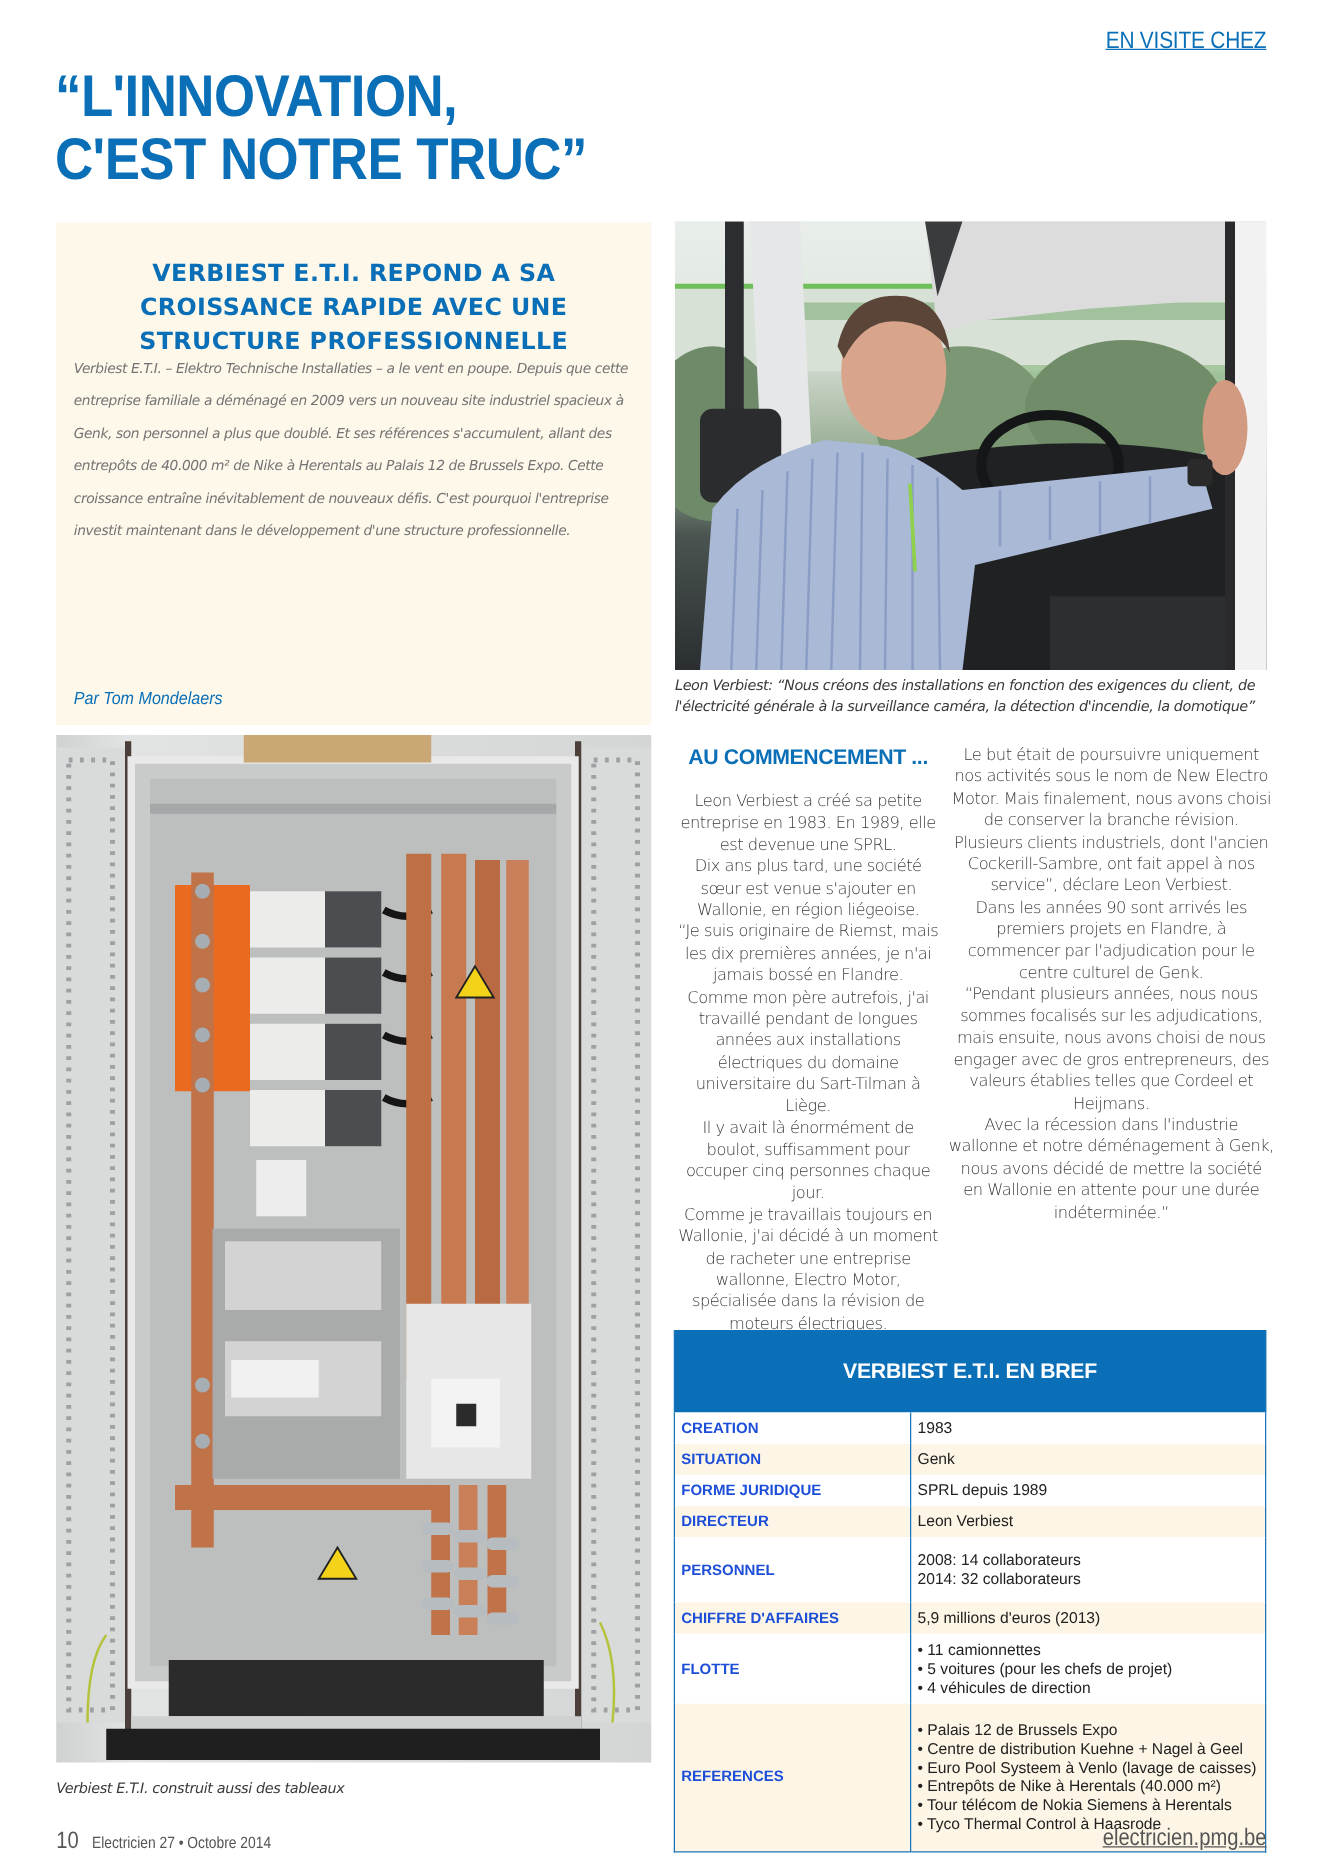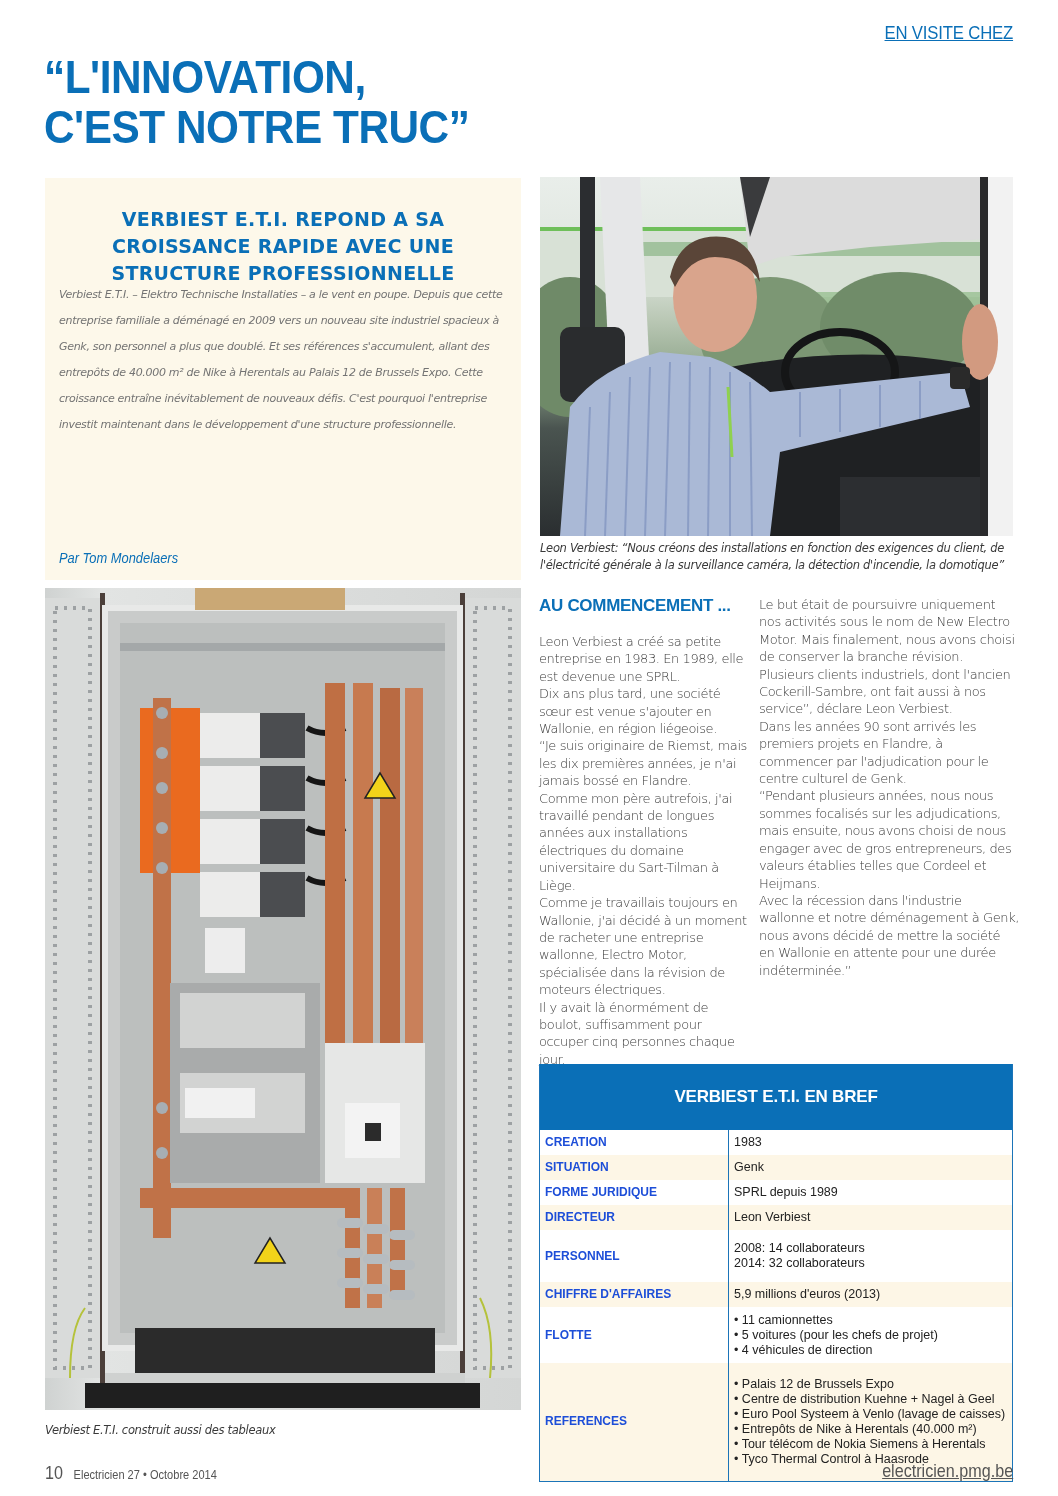--- a/index.html
+++ b/index.html
@@ -15,21 +15,21 @@
   .intro-author { position: absolute; left: 14px; top: 372px; font-family: "Liberation Sans", sans-serif; font-style: italic; font-size: 14px; color: #0a6fb7; transform: scaleX(0.92); transform-origin: left center; }
 
   .photo { position: absolute; overflow: hidden; }
   .photo-man { left: 540px; top: 177px; width: 473px; height: 359px; background: linear-gradient(180deg, #e9eeea 0%, #dfe6df 25%, #b9c7b4 40%, #8ea58a 55%, #4a5450 70%, #2a2e30 100%); }
   .photo-cabinet { left: 45px; top: 588px; width: 476px; height: 822px; background: linear-gradient(90deg, #cfd2d1 0%, #e2e4e3 12%, #d4d6d5 100%); }
 
   .caption { position: absolute; font-family: "DejaVu Sans", sans-serif; font-style: italic; font-size: 11.5px; line-height: 17px; color: #3a3a3a; letter-spacing: -0.3px; }
   .caption-man { left: 540px; top: 540px; width: 480px; }
   .caption-cabinet { left: 45px; top: 1422px; width: 480px; }
 
-  .col { position: absolute; font-family: "DejaVu Sans", sans-serif; font-size: 13px; line-height: 17.4px; color: #3a3a3a; letter-spacing: -0.4px; font-weight: 300; }
+  .col { position: absolute; font-family: "DejaVu Sans", sans-serif; font-size: 13px; line-height: 17.4px; color: #3a3a3a; letter-spacing: -0.4px; font-weight: 300; text-align: center; }
   .col p { margin: 0; }
   .col-1 { left: 539px; top: 596px; width: 215px; }
   .col-2 { left: 759px; top: 596px; width: 260px; }
   .col-heading { margin: 0 0 17px 0; font-family: "Liberation Sans", sans-serif; font-weight: bold; font-size: 17px; line-height: 20px; color: #0a6fb7; letter-spacing: -0.3px; }
 
   .fact-table { position: absolute; left: 539px; top: 1064px; width: 474px; border: 1px solid #1b74b8; border-top: none; border-collapse: collapse; font-family: "Liberation Sans", sans-serif; font-size: 12.5px; }
   .fact-table th { background: #0a6fb7; color: #ffffff; font-size: 17px; font-weight: bold; height: 34px; padding: 16px; letter-spacing: -0.2px; }
   .fact-table td { padding: 2px 5px; vertical-align: middle; line-height: 15px; }
   .fact-table td.k { width: 178px; color: #1d4ed8; font-weight: bold; font-size: 12px; border-right: 1.5px solid #1b74b8; }
   .fact-table td.v { color: #222; }
@@ -203,26 +203,26 @@
   </svg>
 </div>
 <div class="caption caption-cabinet">Verbiest E.T.I. construit aussi des tableaux</div>
 
 <div class="col col-1">
   <h3 class="col-heading">AU COMMENCEMENT ...</h3>
   <p>Leon Verbiest a créé sa petite entreprise en 1983. En 1989, elle est devenue une SPRL.</p>
   <p>Dix ans plus tard, une société sœur est venue s'ajouter en Wallonie, en région liégeoise.</p>
   <p>“Je suis originaire de Riemst, mais les dix premières années, je n'ai jamais bossé en Flandre.</p>
   <p>Comme mon père autrefois, j'ai travaillé pendant de longues années aux installations électriques du domaine universitaire du Sart-Tilman à Liège.</p>
+  <p>Il y avait là énormément de boulot, suffisamment pour occuper cinq personnes chaque jour.</p>
   <p>Comme je travaillais toujours en Wallonie, j'ai décidé à un moment de racheter une entreprise wallonne, Electro Motor, spécialisée dans la révision de moteurs électriques.</p>
-  <p>Il y avait là énormément de boulot, suffisamment pour occuper cinq personnes chaque jour.</p>
 </div>
 <div class="col col-2">
   <p>Le but était de poursuivre uniquement nos activités sous le nom de New Electro Motor. Mais finalement, nous avons choisi de conserver la branche révision.</p>
-  <p>Plusieurs clients industriels, dont l'ancien Cockerill-Sambre, ont fait aussi à nos service”, déclare Leon Verbiest.</p>
+  <p>Plusieurs clients industriels, dont l'ancien Cockerill-Sambre, ont fait appel à nos service”, déclare Leon Verbiest.</p>
   <p>Dans les années 90 sont arrivés les premiers projets en Flandre, à commencer par l'adjudication pour le centre culturel de Genk.</p>
   <p>“Pendant plusieurs années, nous nous sommes focalisés sur les adjudications, mais ensuite, nous avons choisi de nous engager avec de gros entrepreneurs, des valeurs établies telles que Cordeel et Heijmans.</p>
   <p>Avec la récession dans l'industrie wallonne et notre déménagement à Genk, nous avons décidé de mettre la société en Wallonie en attente pour une durée indéterminée.”</p>
 </div>
 
 <table class="fact-table">
   <thead>
     <tr>
         <th colspan="2">VERBIEST E.T.I. EN BREF</th>
       </tr>

